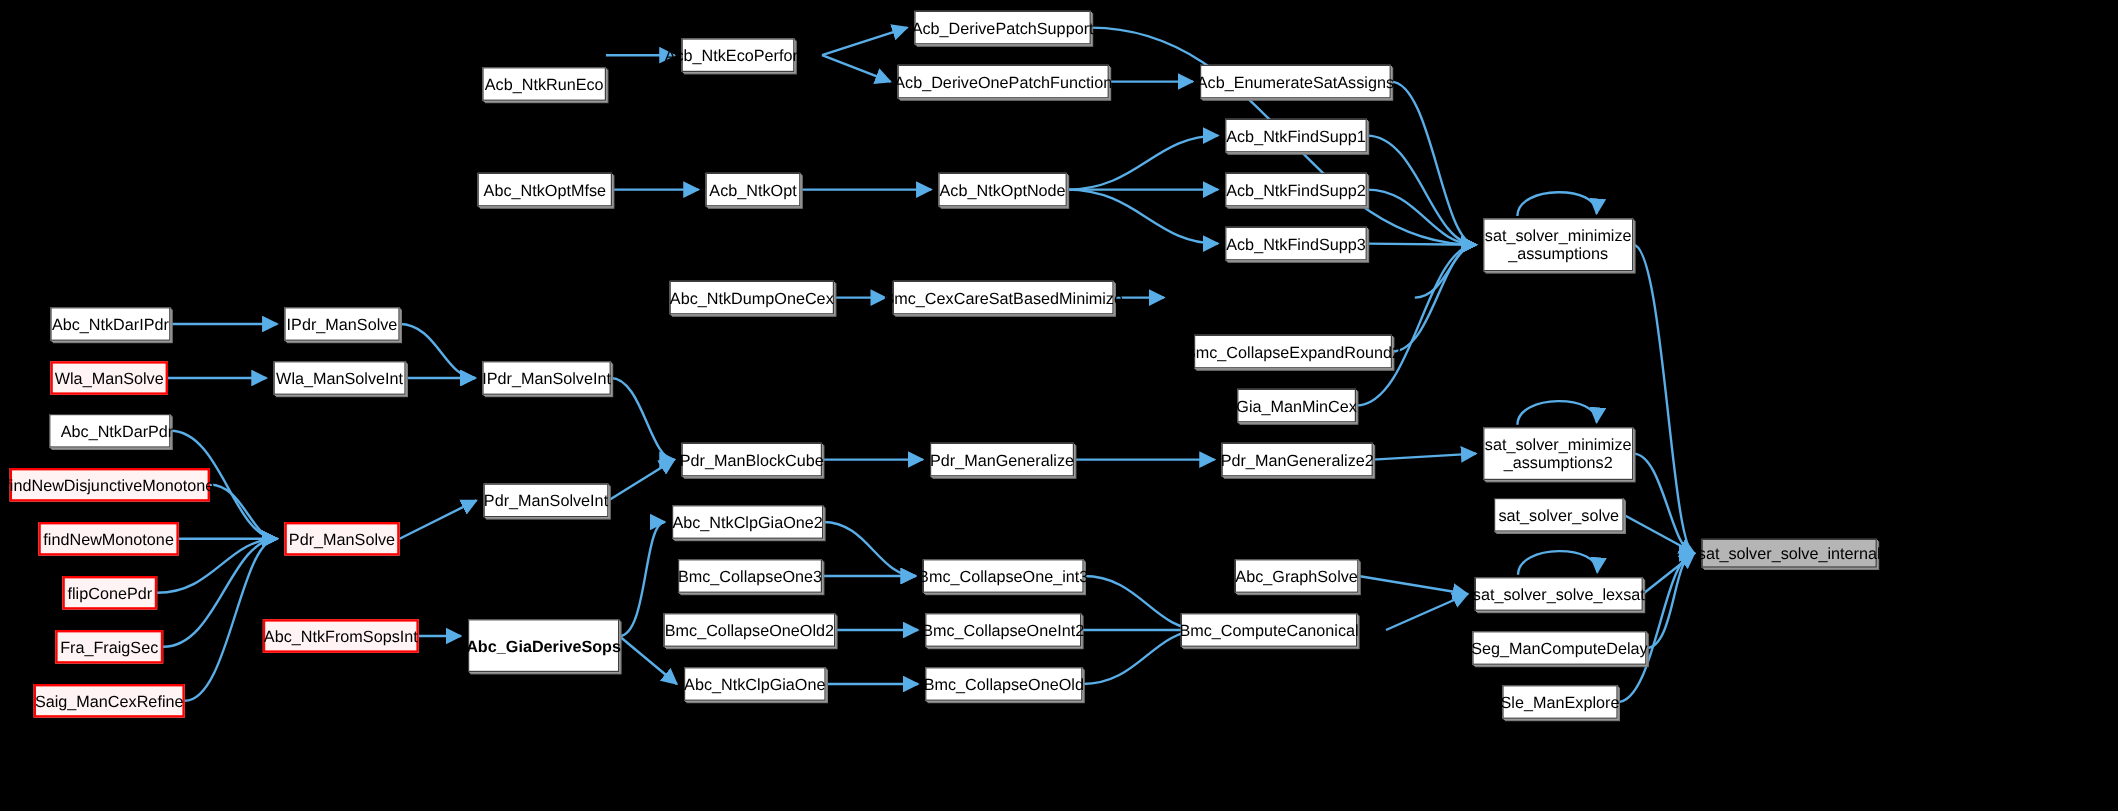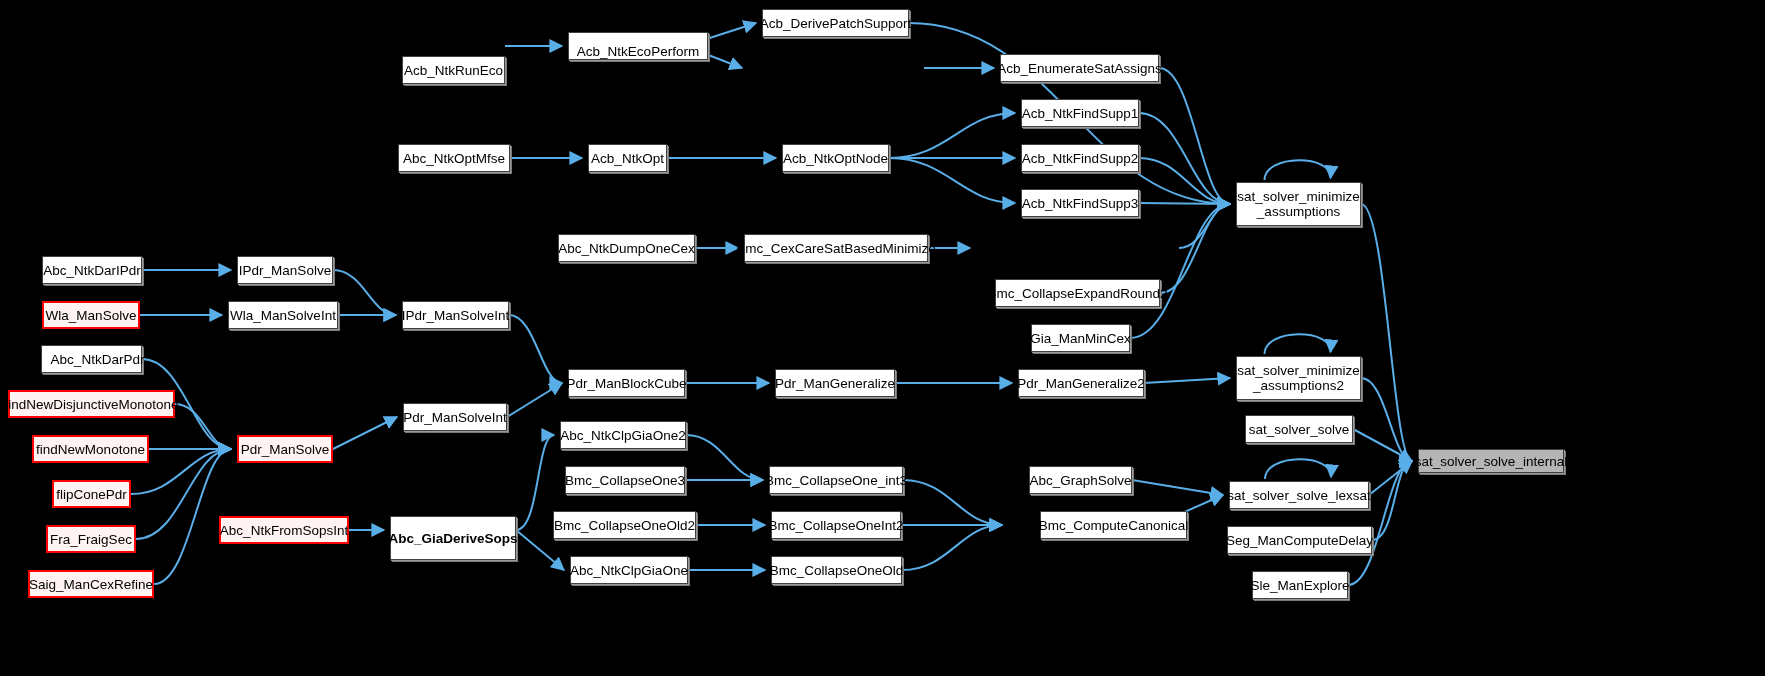--- a/index.html
+++ b/index.html
@@ -77,22 +77,23 @@
       <path d="M901,525 L1002,525" fill="none" stroke="#5aaee8" stroke-width="2" marker-end="url(#ah)"></path>
       <path d="M902,570 C949.7,570 960.3,525 1002,525" fill="none" stroke="#5aaee8" stroke-width="2" marker-end="url(#ah)"></path>
       <path d="M1155,525 L1223,495" fill="none" stroke="#5aaee8" stroke-width="2" marker-end="url(#ah)"></path>
       <path d="M1132,480 L1223,495" fill="none" stroke="#5aaee8" stroke-width="2" marker-end="url(#ah)"></path>
       <path d="M1265,479 C1265,453 1333,453 1331,477" fill="none" stroke="#5aaee8" stroke-width="2" marker-end="url(#ah)"></path>
       <path d="M1369,495 L1412,461" fill="none" stroke="#5aaee8" stroke-width="2" marker-end="url(#ah)"></path>
       <path d="M1372,540 C1396,540 1394,461 1412,461" fill="none" stroke="#5aaee8" stroke-width="2" marker-end="url(#ah)"></path>
       <path d="M1348,585 C1379.5,585 1386.5,461 1412,461" fill="none" stroke="#5aaee8" stroke-width="2" marker-end="url(#ah)"></path>
     </svg>
 <div class="node" style="left: 402px; top: 32px; width: 103px; height: 28px; margin-top: 24px;"><span>Acb_NtkRunEco</span></div>
-    <div class="node" style="left: 568px; top: 32px; width: 140px; height: 28px; align-items: flex-end;"><span>Acb_NtkEcoPerform</span></div>
+    <div class="node" style="left: 568px; top: 32px; width: 94px; height: 28px;"><span>Acb_NtkEcoPerform</span></div>
     <div class="node" style="left: 762px; top: 9px; width: 147px; height: 28px;"><span>Acb_DerivePatchSupport</span></div>
+    <div class="node" style="left: 748px; top: 54px; width: 176px; height: 28px;"><span>Acb_DeriveOnePatchFunction</span></div>
     <div class="node" style="left: 1000px; top: 54px; width: 159px; height: 28px;"><span>Acb_EnumerateSatAssigns</span></div>
     <div class="node" style="left: 398px; top: 144px; width: 112px; height: 28px;"><span>Abc_NtkOptMfse</span></div>
     <div class="node" style="left: 588px; top: 144px; width: 79px; height: 28px;"><span>Acb_NtkOpt</span></div>
     <div class="node" style="left: 782px; top: 144px; width: 107px; height: 28px;"><span>Acb_NtkOptNode</span></div>
     <div class="node" style="left: 1021px; top: 99px; width: 118px; height: 28px;"><span>Acb_NtkFindSupp1</span></div>
     <div class="node" style="left: 1021px; top: 144px; width: 118px; height: 28px;"><span>Acb_NtkFindSupp2</span></div>
     <div class="node" style="left: 1021px; top: 189px; width: 118px; height: 28px;"><span>Acb_NtkFindSupp3</span></div>
     <div class="node" style="left: 1236px; top: 182px; width: 125px; height: 44px;"><span>sat_solver_minimize
 _assumptions</span></div>
     <div class="node" style="left: 558px; top: 234px; width: 137px; height: 28px;"><span>Abc_NtkDumpOneCex</span></div>
@@ -120,19 +121,19 @@
     <div class="node" style="left: 1245px; top: 415px; width: 108px; height: 28px;"><span>sat_solver_solve</span></div>
     <div class="node red" style="left: 219px; top: 516px; width: 130px; height: 28px;"><span>Abc_NtkFromSopsInt</span></div>
     <div class="node" style="left: 390px; top: 516px; width: 126px; height: 44px; font-weight: bold;"><span>Abc_GiaDeriveSops</span></div>
     <div class="node" style="left: 560px; top: 421px; width: 126px; height: 28px;"><span>Abc_NtkClpGiaOne2</span></div>
     <div class="node" style="left: 565px; top: 466px; width: 120px; height: 28px;"><span>Bmc_CollapseOne3</span></div>
     <div class="node" style="left: 553px; top: 511px; width: 143px; height: 28px;"><span>Bmc_CollapseOneOld2</span></div>
     <div class="node" style="left: 570px; top: 556px; width: 118px; height: 28px;"><span>Abc_NtkClpGiaOne</span></div>
     <div class="node" style="left: 769px; top: 466px; width: 134px; height: 28px;"><span>Bmc_CollapseOne_int3</span></div>
     <div class="node" style="left: 771px; top: 511px; width: 130px; height: 28px;"><span>Bmc_CollapseOneInt2</span></div>
     <div class="node" style="left: 771px; top: 556px; width: 131px; height: 28px;"><span>Bmc_CollapseOneOld</span></div>
-    <div class="node" style="left: 1040px; top: 511px; width: 147px; height: 28px;"><span>Bmc_ComputeCanonical</span></div>
+    <div class="node" style="left: 984px; top: 511px; width: 147px; height: 28px;"><span>Bmc_ComputeCanonical</span></div>
     <div class="node" style="left: 1029px; top: 466px; width: 103px; height: 28px;"><span>Abc_GraphSolve</span></div>
     <div class="node" style="left: 1229px; top: 481px; width: 140px; height: 28px;"><span>sat_solver_solve_lexsat</span></div>
     <div class="node" style="left: 1227px; top: 526px; width: 145px; height: 28px;"><span>Seg_ManComputeDelay</span></div>
     <div class="node" style="left: 1252px; top: 571px; width: 96px; height: 28px;"><span>Sle_ManExplore</span></div>
     <div class="node focus" style="left: 1418px; top: 449px; width: 146px; height: 24px;"><span>sat_solver_solve_internal</span></div>
   </div>
 
 </body></html>

